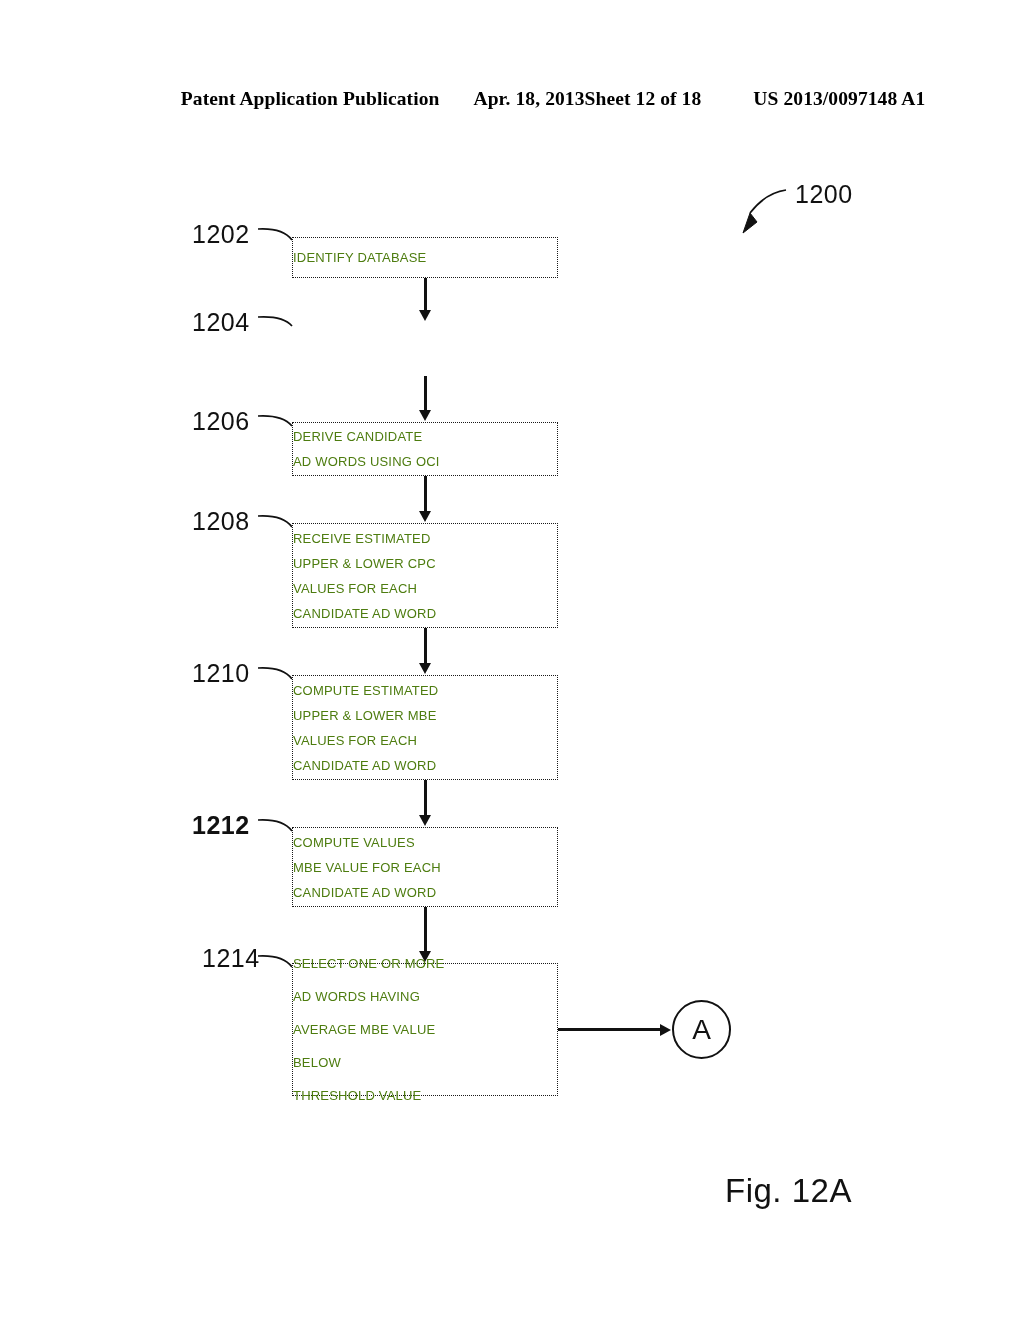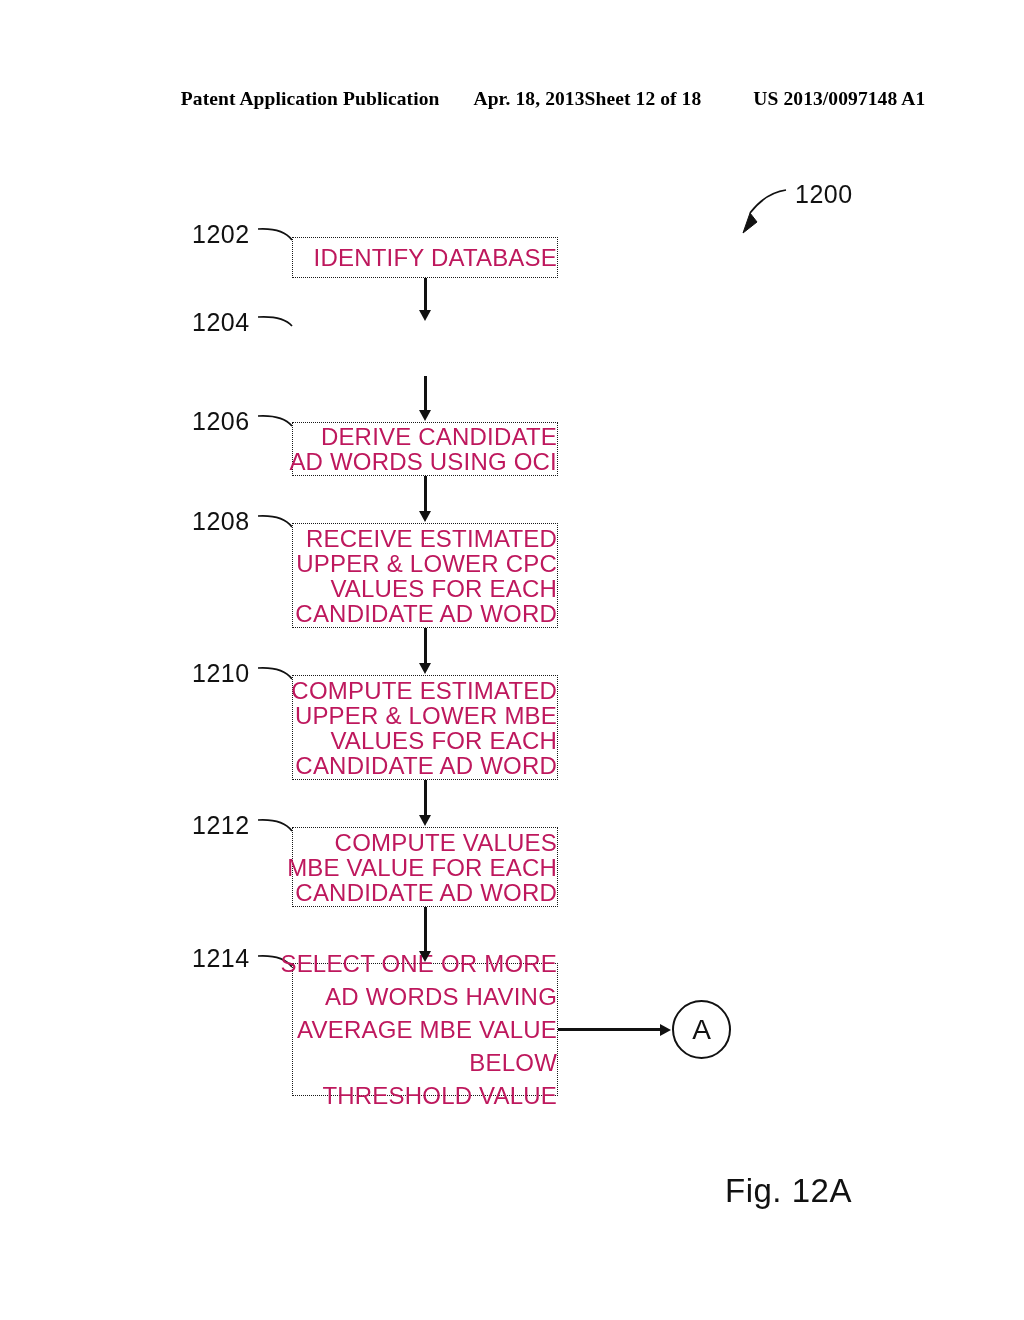--- a/index.html
+++ b/index.html
@@ -41,24 +41,24 @@
   #header .h-num   { }
 
   
   .fbox {
     position: absolute;
     box-sizing: border-box;
     border: 1.6px dotted #1a1a1a;
     background: #ffffff;
     display: flex;
     flex-direction: column;
-    align-items: flex-end;
+    align-items: flex-start;
     justify-content: center;
-    color: #be185d;
-    font-size: 24px;
+    color: #4d7c0f;
+    font-size: 13px;
     line-height: 25px;
     letter-spacing: 0.2px;
     text-align: center;
     white-space: nowrap;
   }
   .fbox .bl { display: block; }
 
   
   .varrow {
     position: absolute;
@@ -166,22 +166,22 @@
     <path d="M750,213 L757,222 L743,233 Z" fill="#111111" stroke="#111111" stroke-width="1"></path>
   </svg>
 
   <div class="reflabel" style="left:795px; top:180px;">1200</div>
 
   <div class="reflabel" style="left:192px; top:220px;">1202</div>
   <div class="reflabel" style="left:192px; top:308px;">1204</div>
   <div class="reflabel" style="left:192px; top:407px;">1206</div>
   <div class="reflabel" style="left:192px; top:507px;">1208</div>
   <div class="reflabel" style="left:192px; top:659px;">1210</div>
-  <div class="reflabel" style="left:192px; top:811px;">1212</div>
-  <div class="reflabel" style="left:192px; top:944px;">1214</div>
+  <div class="reflabel" style="left:192px; top:811px;font-weight:bold;">1212</div>
+  <div class="reflabel" style="left:202px; top:944px;">1214</div>
 
   <div class="fbox" style="left:292px; top:237px; width:266px; height:41px;">
     <span class="bl">IDENTIFY DATABASE</span>
   </div>
 
 
   <div class="fbox" style="left:292px; top:422px; width:266px; height:54px;">
     <span class="bl">DERIVE CANDIDATE</span>
     <span class="bl">AD WORDS USING OCI</span>
   </div>

